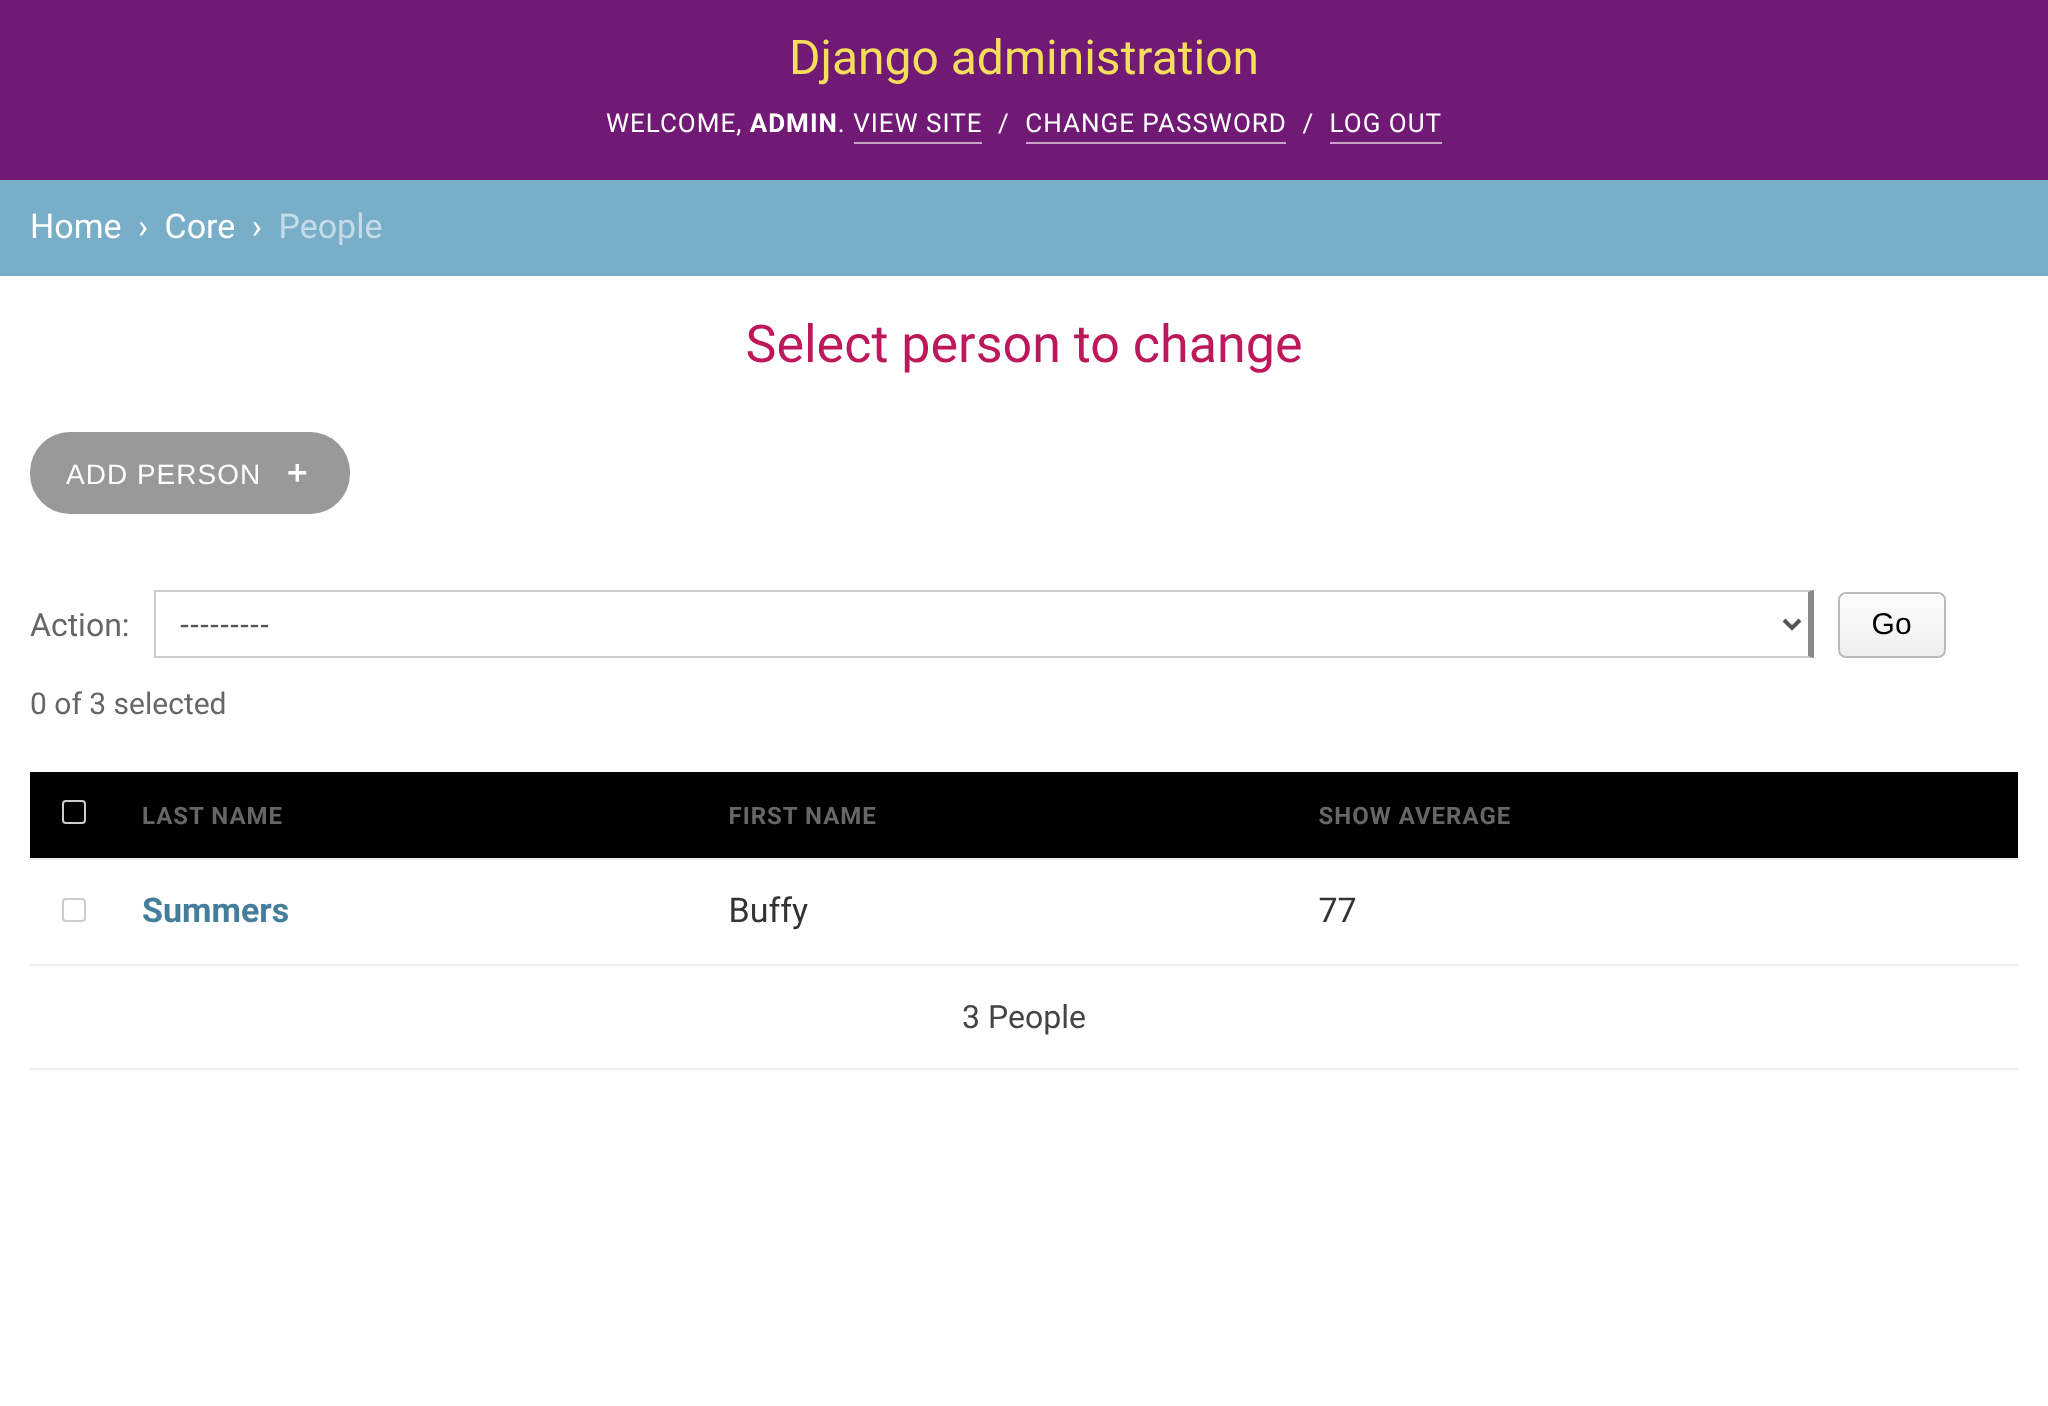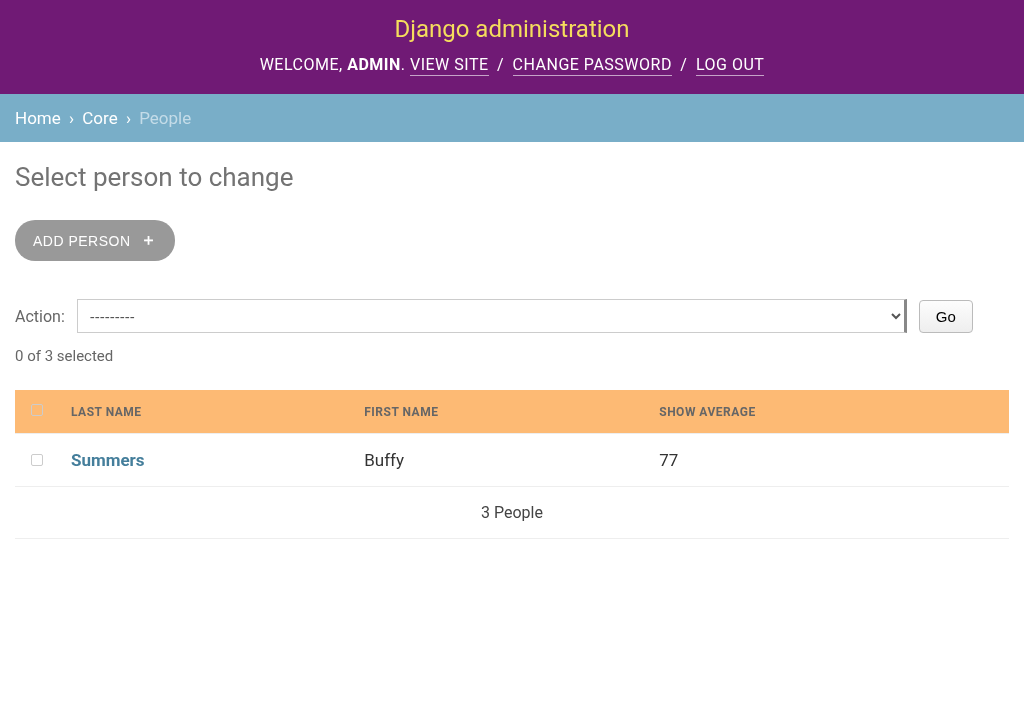--- a/index.html
+++ b/index.html
@@ -1,45 +1,45 @@
 <!DOCTYPE html>
 <html><head>
 <meta charset="utf-8">
 <style>
 * { box-sizing: border-box; margin: 0; padding: 0; }
 body { font-family: "Segoe UI", Roboto, "Helvetica Neue", Arial, sans-serif; font-size: 14px; color: #333; }
 
 .header { background: #701a75; padding: 15px 0 20px 0; text-align: center; }
 .header-title { color: #f5dd5d; font-size: 24px; font-weight: 400; }
-.header-userlinks { margin-top: 12px; color: #fff; font-size: 16px; letter-spacing: 0.5px; text-align: center; }
+.header-userlinks { margin-top: 12px; color: #fff; font-size: 13px; letter-spacing: 0.5px; text-align: center; }
 .header-userlinks .welcome { color: #fff; }
 .header-userlinks .username { font-weight: bold; }
 .header-userlinks a { color: #fff; text-decoration: none; border-bottom: 1px solid rgba(255,255,255,0.6); padding-bottom: 1px; cursor: pointer; }
 .header-userlinks .sep { color: #fff; margin: 0 4px; }
 
 .breadcrumbs { background: #79aec8; padding: 14px 15px; color: #c4dce8; font-size: 17px; }
 .breadcrumbs a { color: #fff; text-decoration: none; cursor: pointer; }
 .breadcrumbs .chev { color: #fff; margin: 0 4px; }
 .breadcrumbs .current { color: #c4dce8; }
 
 .content { padding: 20px 15px; }
-.page-title { font-size: 26px; font-weight: 400; color: #737373; margin-bottom: 28px; }
+.page-title { font-size: 26px; font-weight: 400; color: #be185d; margin-bottom: 28px; text-align: center; }
 
 .add-btn { display: inline-flex; align-items: center; background: #999; color: #fff; border: none; border-radius: 20px; padding: 10px 18px; font-size: 14px; letter-spacing: 0.5px; cursor: pointer; }
 .add-btn .plus { margin-left: 10px; font-weight: bold; font-size: 16px; }
 
 .action-row { margin-top: 38px; display: flex; align-items: center; gap: 12px; }
 .action-label { color: #666; font-size: 16px; }
 .action-select { flex: 1; max-width: 830px; height: 34px; border: 1px solid #ccc; border-right: 3px solid #888; background: #fff; font-size: 15px; padding: 0 8px; color: #555; }
 .go-btn { background: linear-gradient(#fdfdfd,#eee); border: 1px solid #bbb; border-radius: 4px; padding: 7px 16px; font-size: 15px; cursor: pointer; }
 
 .selection-count { margin-top: 14px; color: #666; font-size: 15px; }
 
 .results-table { width: 100%; border-collapse: collapse; margin-top: 25px; }
-.results-table thead th { background: #fdba74; text-align: left; padding: 14px 12px; font-size: 12px; letter-spacing: 0.5px; color: #666; font-weight: bold; border-bottom: 1px solid #eee; }
+.results-table thead th { background: #000000; text-align: left; padding: 14px 12px; font-size: 12px; letter-spacing: 0.5px; color: #666; font-weight: bold; border-bottom: 1px solid #eee; }
 .results-table tbody td { padding: 16px 12px; font-size: 17px; border-bottom: 1px solid #eee; }
 .results-table .chk-col { width: 44px; text-align: center; }
 .results-table .chk { width: 12px; height: 12px; border: 1px solid #ccc; border-radius: 2px; display: inline-block; cursor: pointer; }
 .results-table .link { color: #417690; font-weight: bold; cursor: pointer; }
 .results-table .link a { color: #447e9b; text-decoration: none; }
 
 .paginator { padding: 16px 12px; font-size: 16px; color: #444; border-bottom: 1px solid #eee; text-align: center; }
 </style>
 </head>
 <body>

